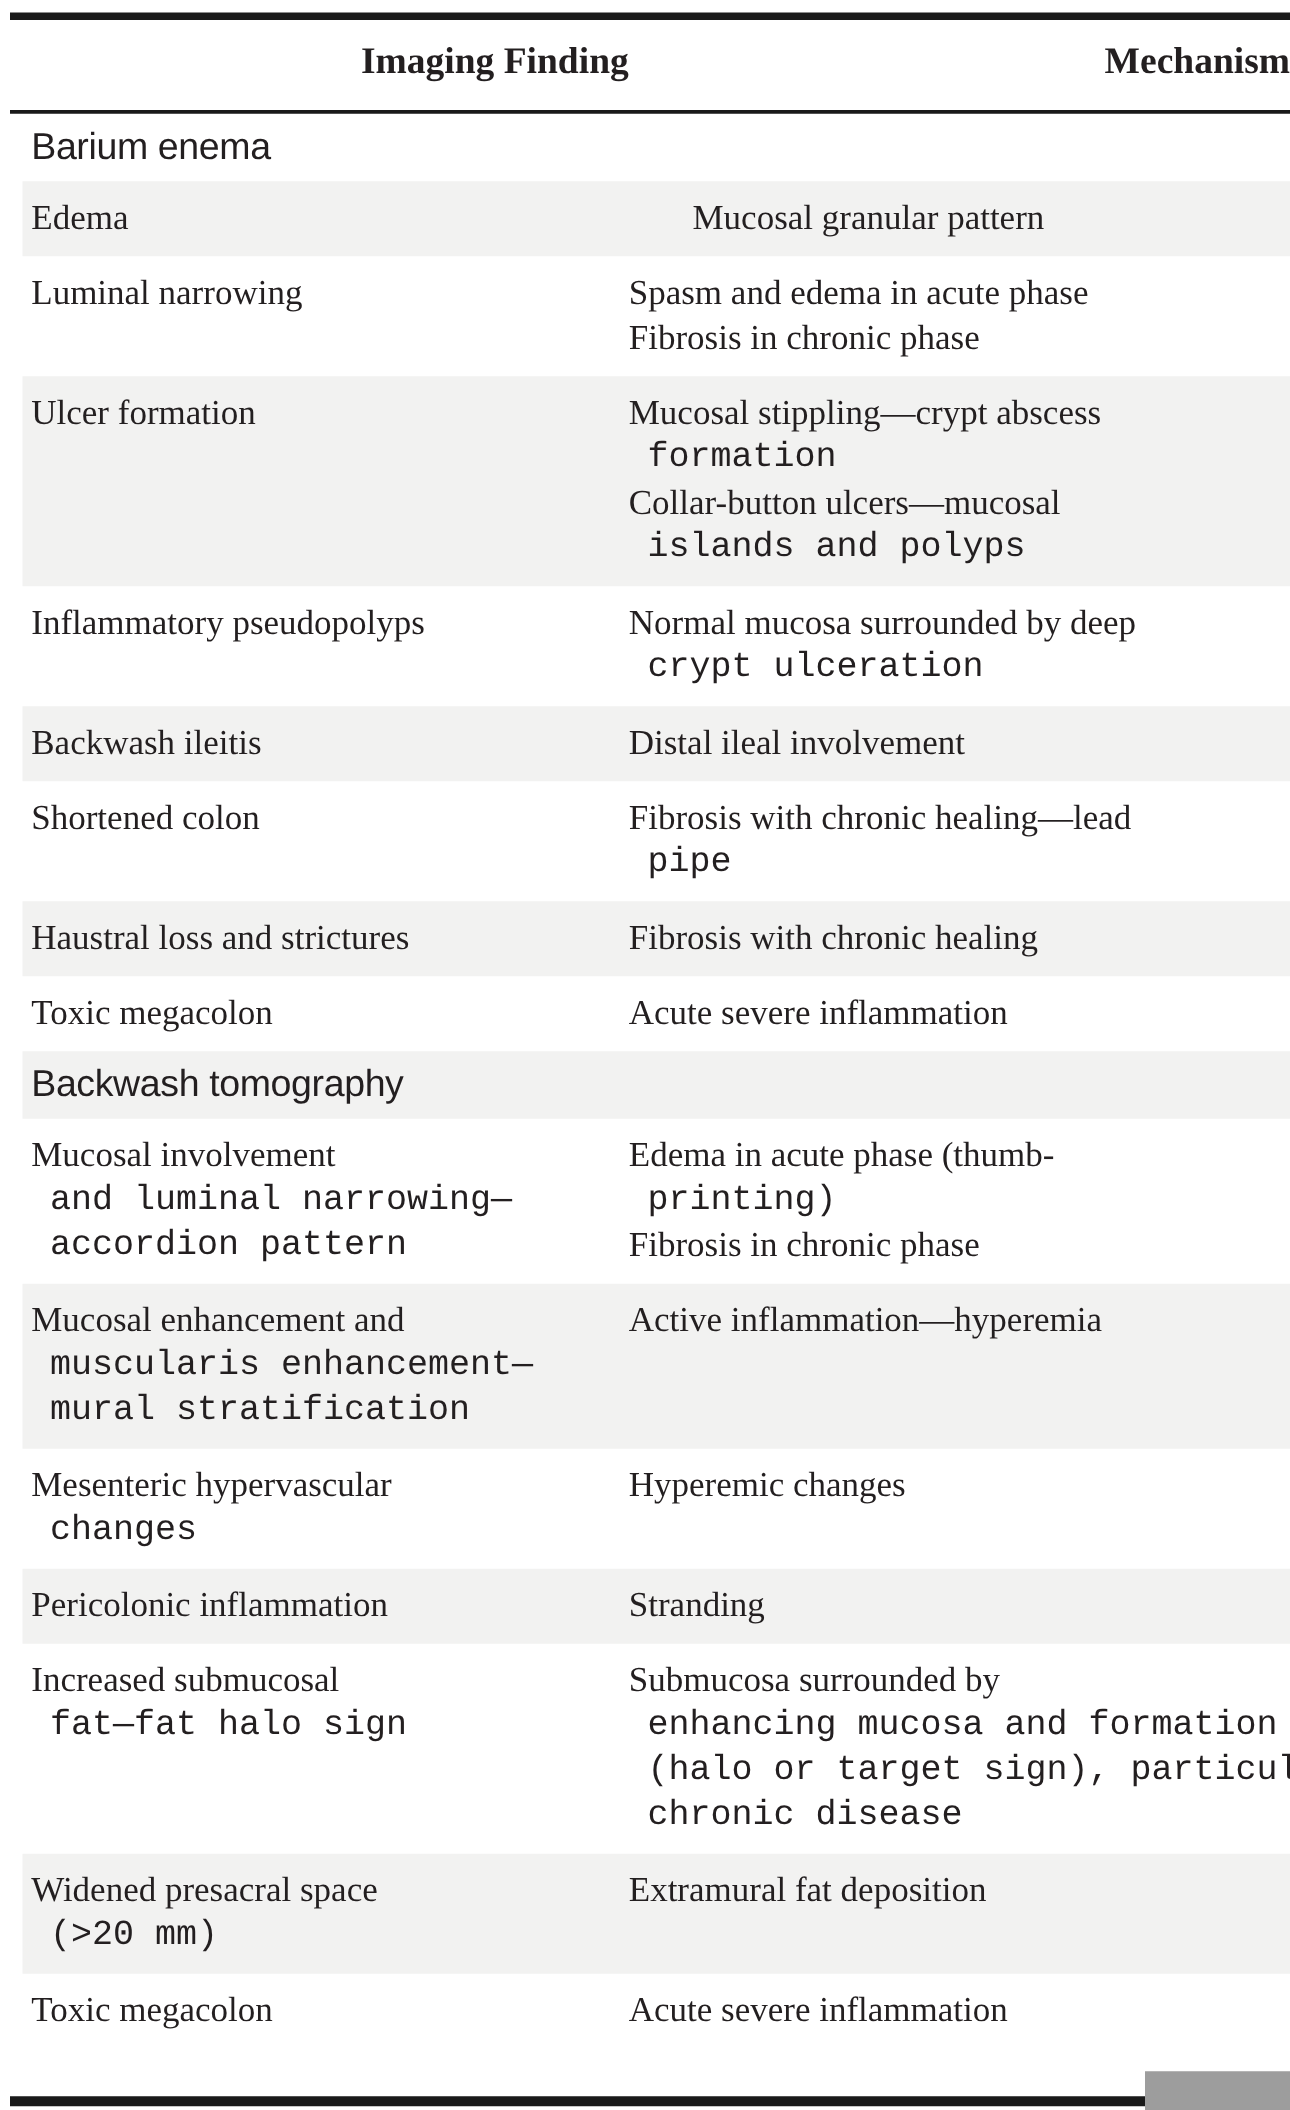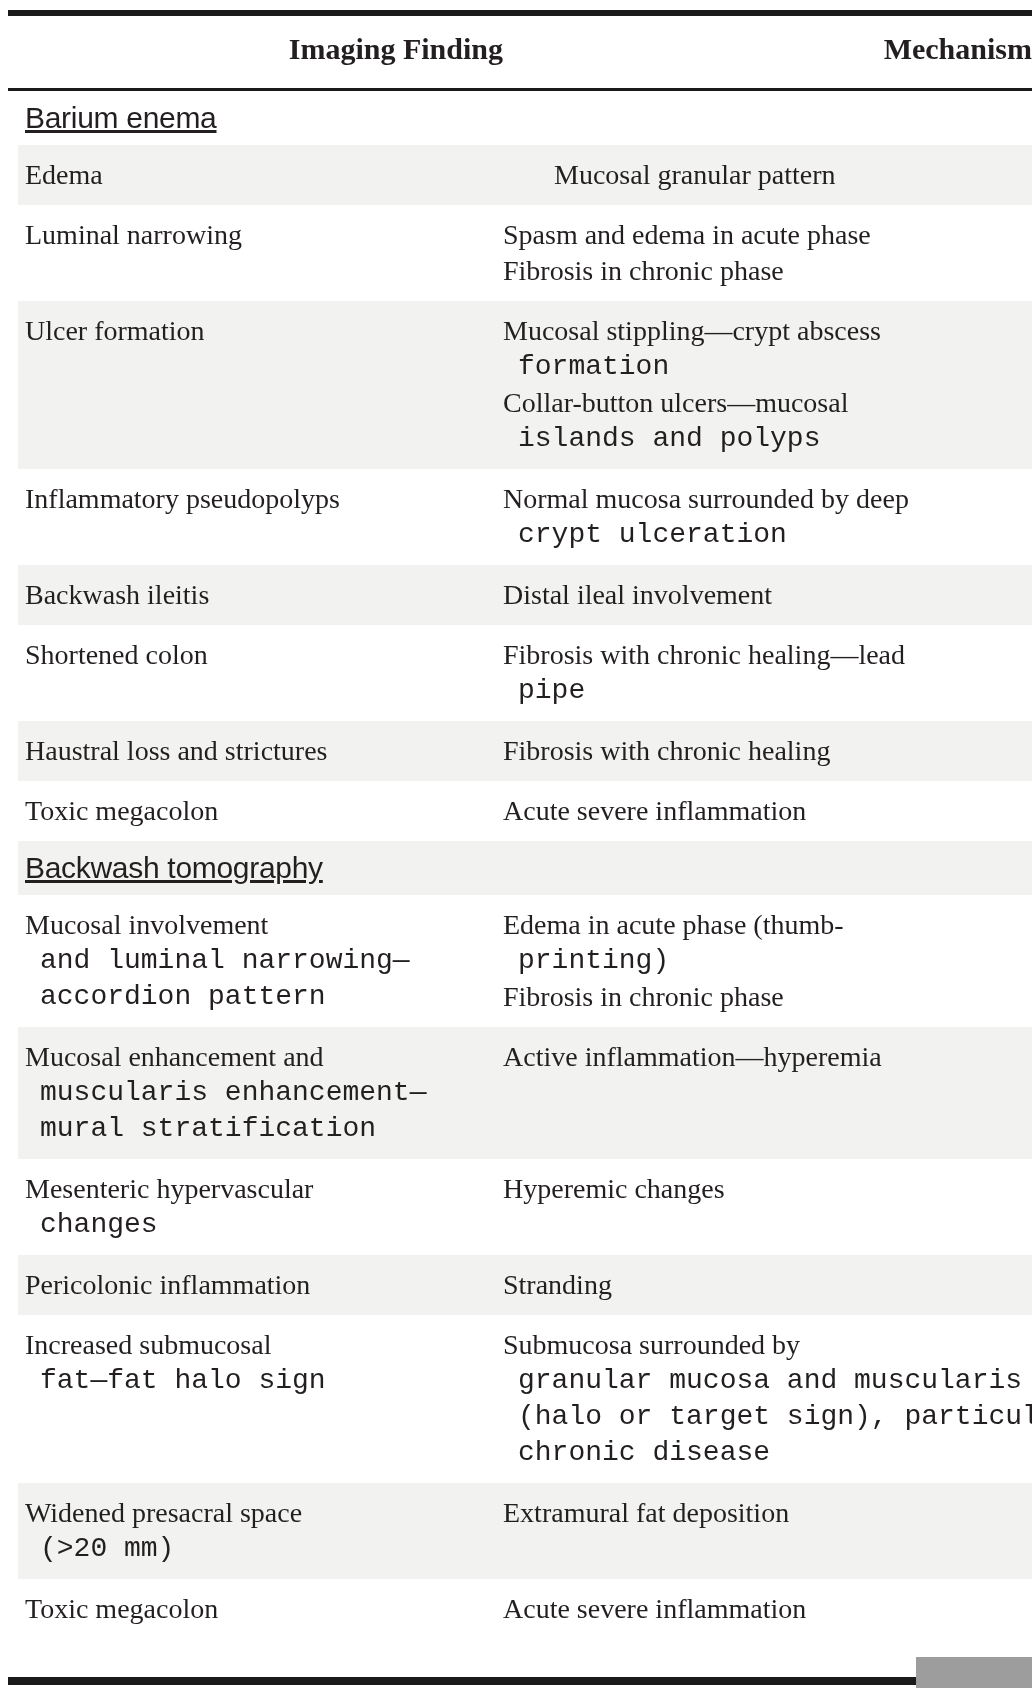--- a/index.html
+++ b/index.html
@@ -28,21 +28,21 @@
     font-family:"Liberation Serif", serif;
     text-align:right;
   }
   .hcell.col1{width:478px;flex-shrink:0;}
   .hcell.col2{flex:1;min-width:0;}
   .row{display:flex;margin-left:10px;padding:12px 0 12px 7px;font-size:28px;line-height:36px;}
   .row.shaded{background:var(--shade);}
   .section-row{
     padding:9px 0 9px 7px;
     font-family:"Liberation Sans", sans-serif;
-    font-size:30px;line-height:36px;letter-spacing:-0.3px;text-decoration:underline;
+    font-size:30px;line-height:36px;letter-spacing:-0.3px;
   }
   .cell{display:block;}
   .cell.col1{width:478px;flex-shrink:0;}
   .cell.col2{flex:1;min-width:0;}
   .line{white-space:nowrap;}
   .line.cont{padding-left:15px;font-family:Liberation Mono, monospace;}
 </style>
 </head>
 <body>
 
@@ -170,21 +170,21 @@
             <div class="line">Stranding</div>
           </div>
         </div>
         <div class="row data-row">
           <div class="cell col1">
             <div class="line">Increased submucosal</div>
             <div class="line cont">fat—fat halo sign</div>
           </div>
           <div class="cell col2">
             <div class="line">Submucosa surrounded by</div>
-            <div class="line cont">granular mucosa and muscularis</div>
+            <div class="line cont">enhancing mucosa and formation</div>
             <div class="line cont">(halo or target sign), particularly</div>
             <div class="line cont">chronic disease</div>
           </div>
         </div>
         <div class="row data-row shaded">
           <div class="cell col1">
             <div class="line">Widened presacral space</div>
             <div class="line cont">(&gt;20 mm)</div>
           </div>
           <div class="cell col2">

